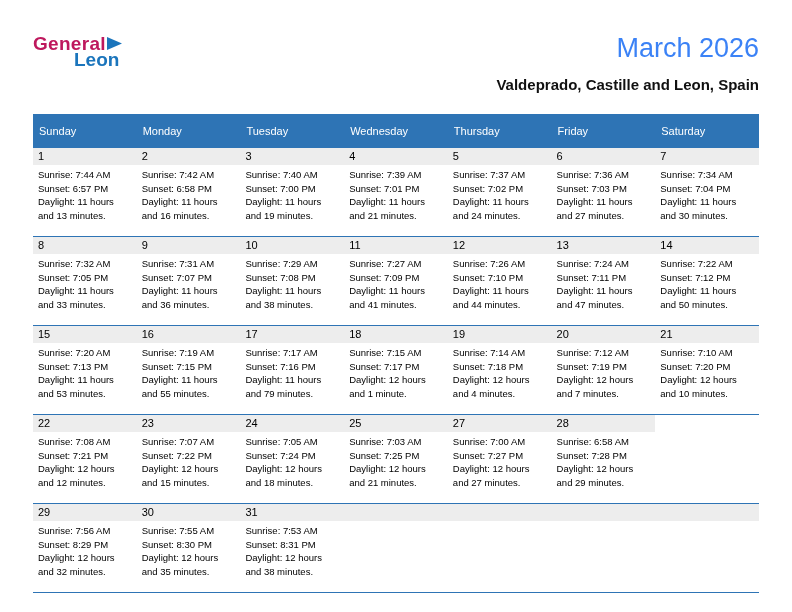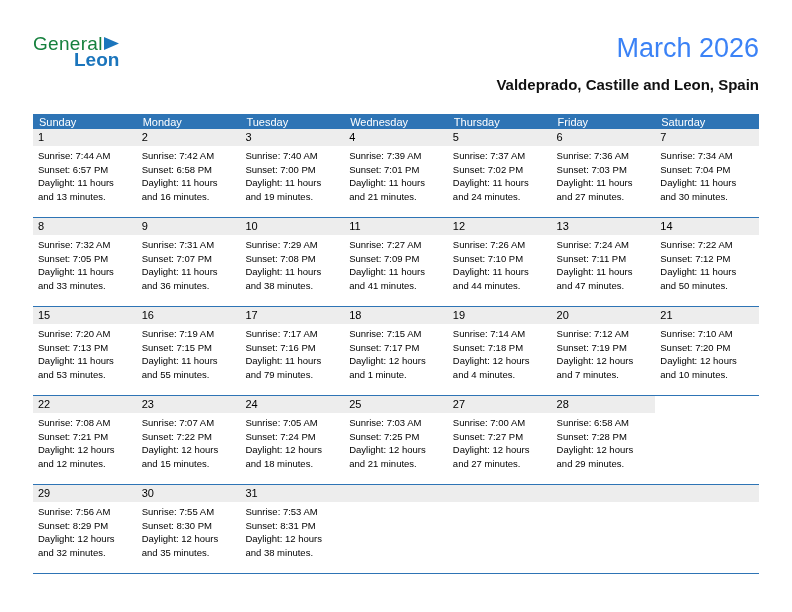--- a/index.html
+++ b/index.html
@@ -21,22 +21,22 @@
     display: flex;
     justify-content: space-between;
     align-items: flex-start;
     margin-bottom: 14px;
     height: 66px;
   }
   .logo { line-height: 1; }
   .logo-row { display: flex; align-items: center; }
   .logo-general {
     font-size: 19px;
-    font-weight: normal;
-    color: #15803d;
+    font-weight: bold;
+    color: #be185d;
     letter-spacing: 0.3px;
   }
   .logo-triangle { display: inline-block; margin-left: 1px; margin-top: 2px; }
   .logo-blue {
     font-size: 19px;
     font-weight: bold;
     color: #1B75BC;
     margin-left: 41px;
     margin-top: -3px;
   }
@@ -49,21 +49,21 @@
   .location-subtitle {
     font-size: 15px;
     font-weight: bold;
     color: #111;
     margin-top: 12px;
   }
   .weekday-header {
     display: grid;
     grid-template-columns: repeat(7, 1fr);
     background: #2E74B5;
-    height: 15px;
+    height: 34px;
     align-items: center;
   }
   .weekday-cell {
     color: #ffffff;
     font-size: 11px;
     padding-left: 6px;
     white-space: nowrap;
     overflow: hidden;
   }
   .week-row {

